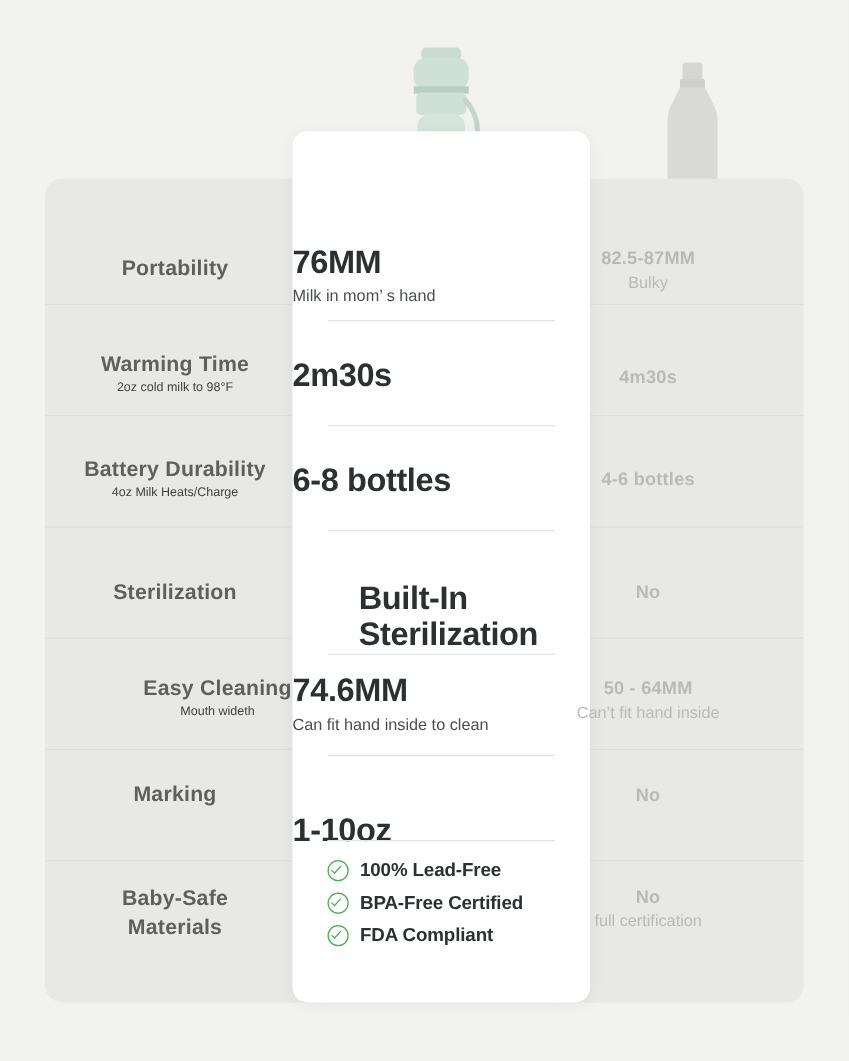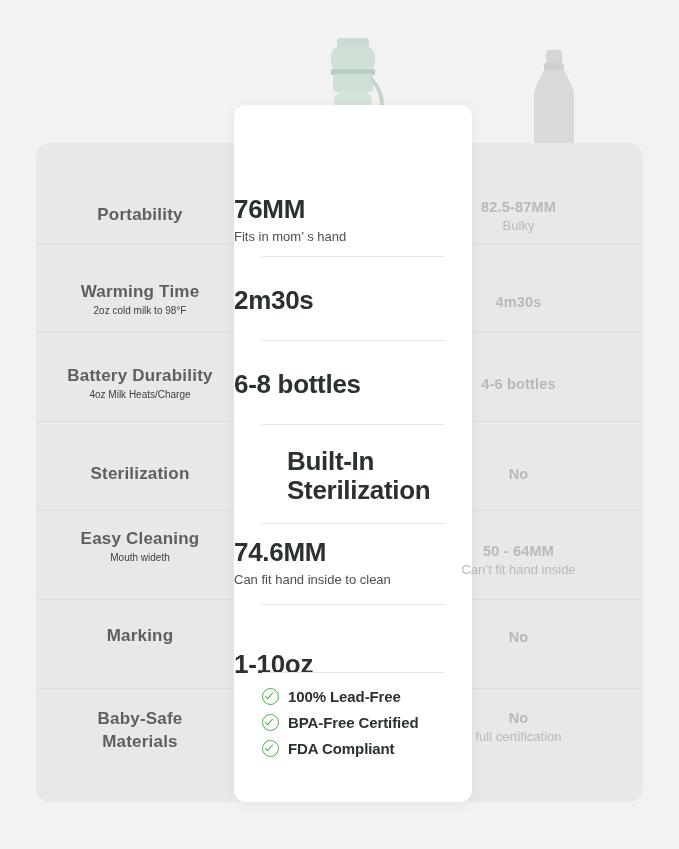--- a/index.html
+++ b/index.html
@@ -202,50 +202,50 @@
   <div class="feature-title">Warming Time</div>
   <div class="feature-sub">2oz cold milk to 98°F</div>
 </div>
 <div class="feature-cell" style="top:366px;">
   <div class="feature-title">Battery Durability</div>
   <div class="feature-sub">4oz Milk Heats/Charge</div>
 </div>
 <div class="feature-cell" style="top:464px;">
   <div class="feature-title">Sterilization</div>
 </div>
-<div class="feature-cell" style="top:529px;">
+<div class="feature-cell" style="top:541px;padding-left:34px;">
   <div class="feature-title">Easy Cleaning</div>
   <div class="feature-sub">Mouth wideth</div>
 </div>
 <div class="feature-cell" style="top:626px;">
   <div class="feature-title">Marking</div>
 </div>
 <div class="feature-cell" style="top:708px;line-height:1.35;">
   <div class="feature-title" style="max-width:150px;margin:0 auto;">Baby-Safe Materials</div>
 </div>
 
 <div id="highlight-card"></div>
 
 <div class="center-cell" style="top:194px;">
   <div class="center-main">76MM</div>
-  <div class="center-sub">Fits in mom’ s hand</div>
+  <div class="center-sub">Milk in mom’ s hand</div>
 </div>
 <div class="divider" style="top:256px;"></div>
 
 <div class="center-cell" style="top:285px;">
   <div class="center-main">2m30s</div>
 </div>
 <div class="divider" style="top:340px;"></div>
 
 <div class="center-cell" style="top:369px;">
   <div class="center-main">6-8 bottles</div>
 </div>
 <div class="divider" style="top:424px;"></div>
 
-<div class="center-cell" style="top:447px;">
+<div class="center-cell" style="top:464px;">
   <div class="center-main two-line" style="max-width:170px;margin:0 auto;">Built-In Sterilization</div>
 </div>
 <div class="divider" style="top:523px;"></div>
 
 <div class="center-cell" style="top:537px;">
   <div class="center-main">74.6MM</div>
   <div class="center-sub">Can fit hand inside to clean</div>
 </div>
 <div class="divider" style="top:604px;"></div>
 

